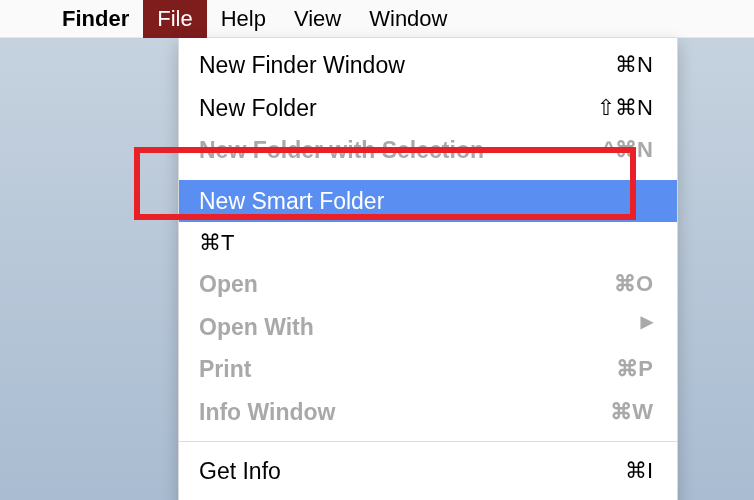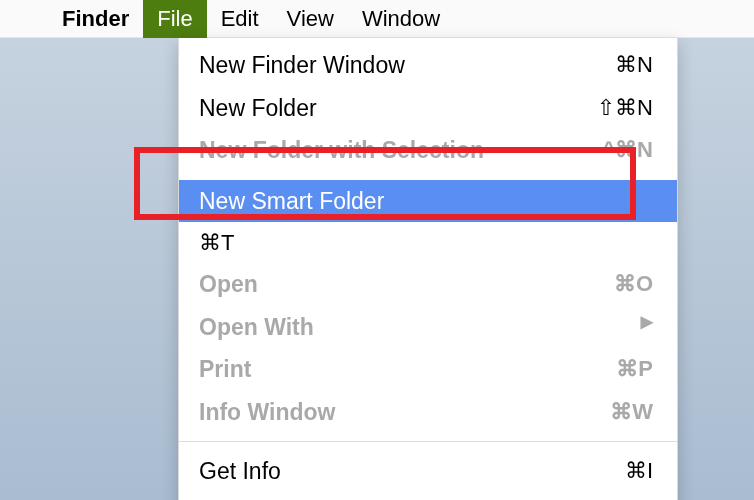--- a/index.html
+++ b/index.html
@@ -35,21 +35,21 @@
       padding: 0 14px;
       height: 38px;
       display: flex;
       align-items: center;
       cursor: default;
     }
     .menubar-item.app-name {
       font-weight: 600;
     }
     .menubar-item.active {
-      background: #4d7c0f;
+      background: #7f1d1d;
       color: #fff;
     }
     .dropdown {
       position: absolute;
       top: 38px;
       left: 178px;
       width: 500px;
       background: #fff;
       border: 1px solid rgba(0,0,0,0.15);
       border-top: none;
@@ -102,21 +102,21 @@
       z-index: 100;
     }
   </style>
 </head>
 <body>
 
 <div class="menubar">
   <span class="apple-logo"></span>
   <span class="menubar-item app-name">Finder</span>
   <span class="menubar-item active">File</span>
-  <span class="menubar-item">Edit</span>
+  <span class="menubar-item">Help</span>
   <span class="menubar-item">View</span>
   <span class="menubar-item">Window</span>
 </div>
 
 <div class="dropdown">
   <div class="menu-item">
     <span>New Finder Window</span>
     <span class="menu-shortcut">⌘N</span>
   </div>
   <div class="menu-item">

